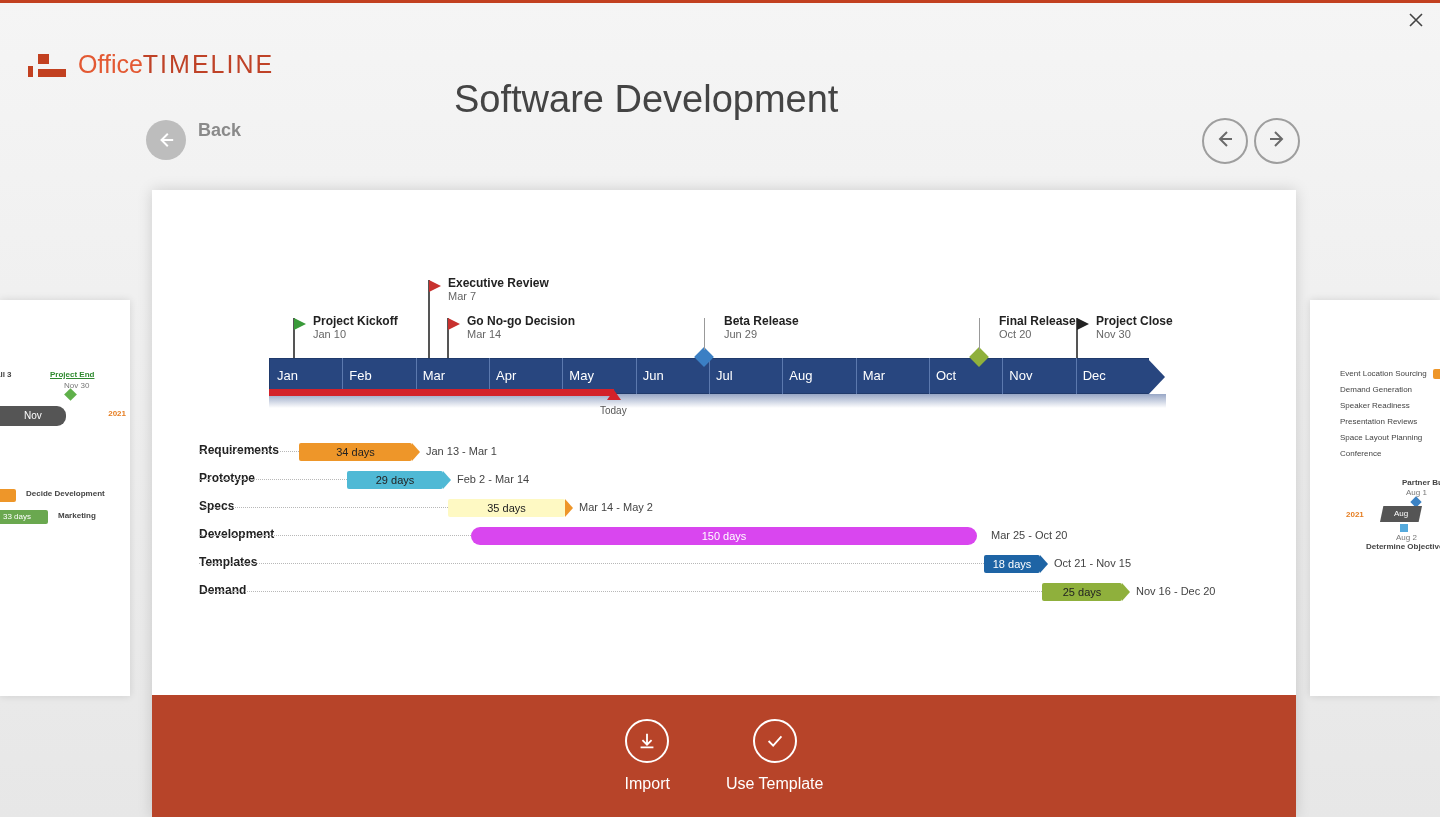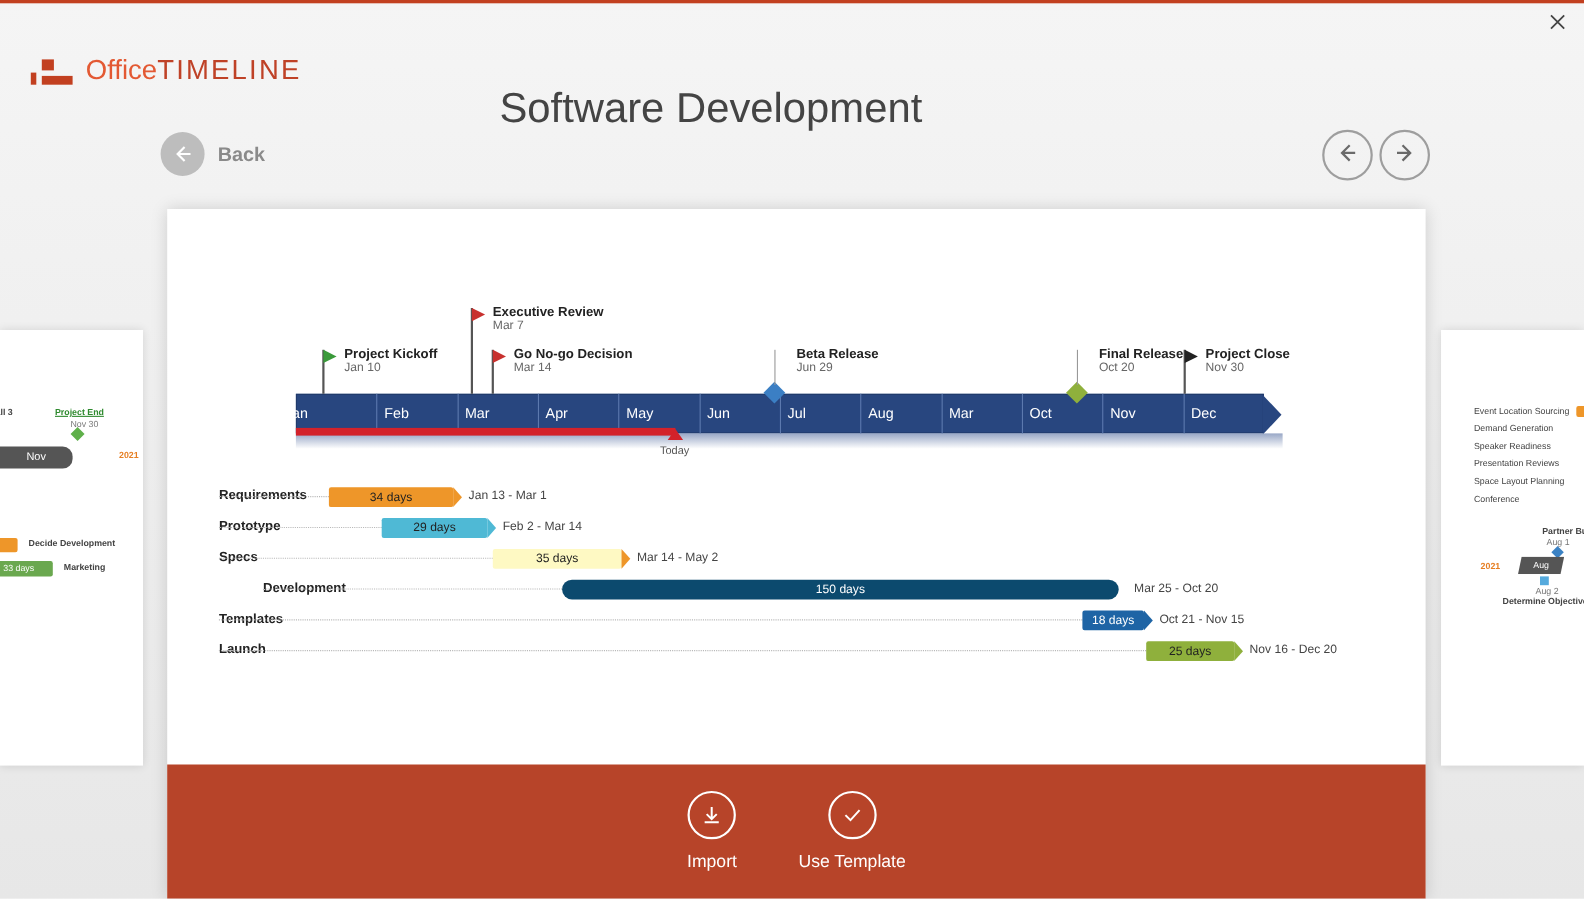--- a/index.html
+++ b/index.html
@@ -27,21 +27,21 @@
   .logo .icon {
     width:40px; height:26px; margin-right:10px; position:relative;
   }
   .logo .icon .bar { position:absolute; background:#c24020; }
   .logo .label {
     font-size:25px; letter-spacing:0;
   }
   .logo .label .o { color:#e35933; font-weight:400; }
   .logo .label .tl { color:#bf4227; font-weight:300; letter-spacing:2px; }
   .back-btn {
-    position:absolute; left:146px; top:120px; display:flex; align-items:center;
+    position:absolute; left:146px; top:120px; display:flex; align-items:flex-start;
     color:#878787; cursor:pointer;
   }
   .back-btn .circle {
     width:40px; height:40px; border-radius:50%; background:#bdbdbd;
     display:flex; align-items:center; justify-content:center; margin-right:12px;
   }
   .back-btn .circle svg { stroke:#fff; stroke-width:2.2; width:18px; height:18px; fill:none;}
   .back-btn .text { font-size:18px; font-weight:600; color:#8a8a8a;}
   .header-block { position:absolute; left:454px; top:80px; }
   .header-block .crumb { font-size:22px; color:#5e5e5e; font-weight:300; }
@@ -247,21 +247,21 @@
       <div class="chart-wrap">
 
         <div class="timeline-band"></div>
         <div class="band-shadow"></div>
         <div class="red-strip" id="red-strip" style="width: 345px;"></div>
 
         <div class="today-marker" id="today-marker" style="left: 408px;"></div>
         <div class="today-label" id="today-label" style="left: 401px;">Today</div>
 
         <div id="months-container">
-            <div class="month first" style="left: 54px; width: 73.3333px;">Jan</div>
+            <div class="month first" style="left: 72px; width: 73.3333px;">Jan</div>
             <div class="month" style="left: 143.333px; width: 73.3333px;">Feb</div>
             <div class="month" style="left: 216.667px; width: 73.3333px;">Mar</div>
             <div class="month" style="left: 290px; width: 73.3333px;">Apr</div>
             <div class="month" style="left: 363.333px; width: 73.3333px;">May</div>
             <div class="month" style="left: 436.667px; width: 73.3333px;">Jun</div>
             <div class="month" style="left: 510px; width: 73.3333px;">Jul</div>
             <div class="month" style="left: 583.333px; width: 73.3333px;">Aug</div>
             <div class="month" style="left: 656.667px; width: 73.3333px;">Mar</div>
             <div class="month" style="left: 730px; width: 73.3333px;">Oct</div>
             <div class="month" style="left: 803.333px; width: 73.3333px;">Nov</div>
@@ -325,34 +325,34 @@
               <div class="dots" style="left: 0px; width: 148px;"></div>
               <div class="bar arrow" style="left: 148px; width: 96px; background: rgb(79, 185, 213); --ac: #4fb9d5;">29 days</div>
               <div class="rtext" style="left: 258px;">Feb 2 - Mar 14</div>
             </div>
             <div class="task-row" style="top: 246px;">
               <div class="tlabel">Specs</div>
               <div class="dots" style="left: 0px; width: 249px;"></div>
               <div class="bar arrow" style="left: 249px; width: 117px; background: #fef9c3; --ac: #ee9629;">35 days</div>
               <div class="rtext" style="left: 380px;">Mar 14 - May 2</div>
             </div>
-            <div class="task-row" style="top: 274px; margin-left: 40px;">
+            <div class="task-row" style="top: 274px;">
               <div class="tlabel">Development</div>
               <div class="dots" style="left: 0px; width: 272px;"></div>
-              <div class="bar" style="left: 272px; width: 506px; background: #0c4a6e; border-radius: 9px; color: rgb(255, 255, 255);">150 days</div>
+              <div class="bar" style="left: 272px; width: 506px; background: #d946ef; border-radius: 9px; color: rgb(255, 255, 255);">150 days</div>
               <div class="rtext" style="left: 792px;">Mar 25 - Oct 20</div>
             </div>
             <div class="task-row" style="top: 302px;">
               <div class="tlabel">Templates</div>
               <div class="dots" style="left: 0px; width: 785px;"></div>
               <div class="bar arrow" style="left: 785px; width: 56px; background: rgb(30, 100, 165); color: rgb(255, 255, 255); --ac: #1e64a5;">18 days</div>
               <div class="rtext" style="left: 855px;">Oct 21 - Nov 15</div>
             </div>
             <div class="task-row" style="top: 330px;">
-              <div class="tlabel">Launch</div>
+              <div class="tlabel">Demand</div>
               <div class="dots" style="left: 0px; width: 843px;"></div>
               <div class="bar arrow" style="left: 843px; width: 80px; background: rgb(143, 176, 60); --ac: #8fb03c;">25 days</div>
               <div class="rtext" style="left: 937px;">Nov 16 - Dec 20</div>
             </div>
           </div>
 
       </div>
     </div>
 
     <div class="action-bar">

